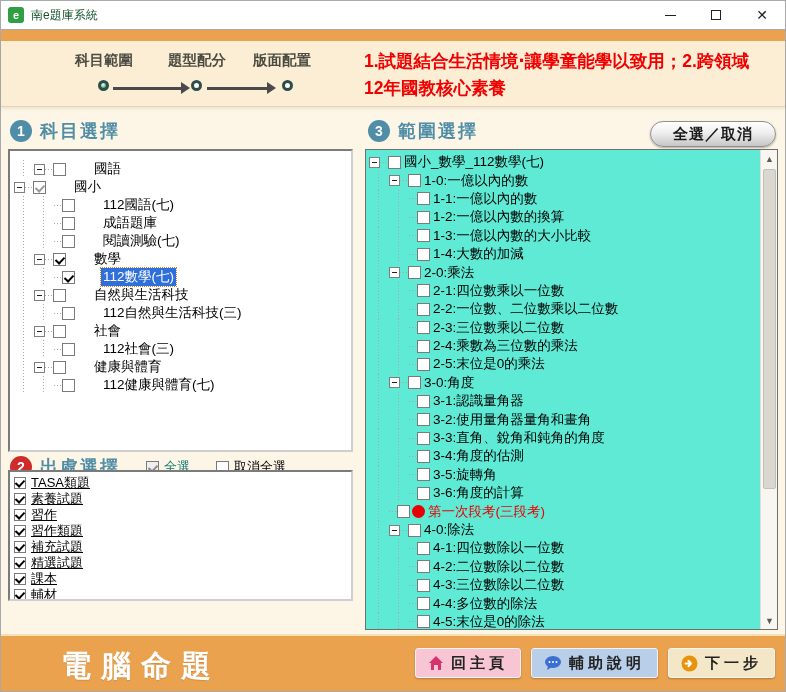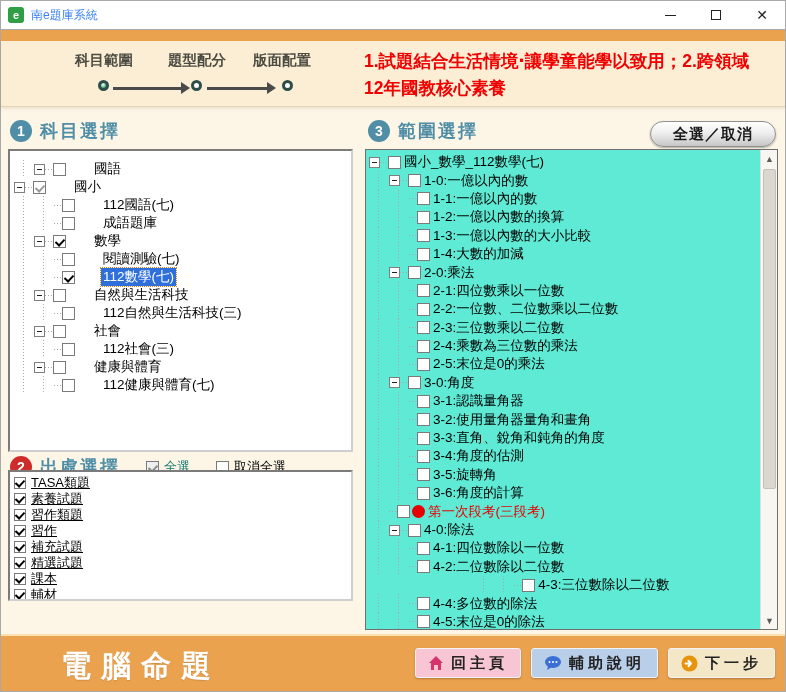--- a/index.html
+++ b/index.html
@@ -4,21 +4,21 @@
 <style>
   html,body{margin:0;padding:0;background:#d8d8d8;}
   *{box-sizing:border-box;font-family:"Liberation Sans","DejaVu Sans",sans-serif;}
   .win{position:relative;width:786px;height:692px;background:#fdf6e7;overflow:hidden;
        box-shadow:inset 0 0 0 1px #a9a9a9;}
   
   .titlebar{position:absolute;left:0;top:0;width:786px;height:30px;background:#ffffff;
             display:flex;align-items:center;box-shadow:inset 0 0 0 1px #a9a9a9;}
   .appicon{width:16px;height:16px;margin-left:8px;border-radius:3px;background:#2f9e44;
            color:#fff;font-size:11px;font-weight:bold;display:flex;align-items:center;justify-content:center;}
-  .apptitle{margin-left:7px;font-size:12px;color:#3b82f6;}
+  .apptitle{margin-left:7px;font-size:12px;color:#14532d;}
   .winctrls{position:absolute;right:1px;top:1px;height:28px;display:flex;}
   .wbtn{width:46px;height:28px;display:flex;align-items:center;justify-content:center;color:#222;}
   .glyph-min{width:11px;height:1px;background:#222;display:block;}
   .glyph-max{width:10px;height:10px;border:1px solid #222;display:block;}
   .glyph-close{font-size:14px;line-height:1;color:#222;}
   
   .orangestrip{position:absolute;left:1px;top:30px;width:784px;height:11px;background:#eba24f;}
   .headstrip{position:absolute;left:1px;top:41px;width:784px;height:66px;background:#fbeed4;
              border-bottom:1px solid #e3d3b5;box-shadow:0 2px 3px rgba(120,100,60,.12);overflow:hidden;}
   .steplabel{position:absolute;top:10px;font-size:14.5px;font-weight:bold;color:#4b4b42;white-space:nowrap;}
@@ -159,31 +159,31 @@
         </div>
         <div class="trow" style="height: 18px;">
           <span class="guide"></span>
           <span class="guide"></span>
           <span class="stub"></span>
           <span class="cb"></span>
           <span class="tlabel" style="margin-left: 26px;">成語題庫</span>
         </div>
         <div class="trow" style="height: 18px;">
           <span class="guide"></span>
+          <span class="guide"></span>
+          <span class="stub"></span>
+          <span class="cb"></span>
+          <span class="tlabel" style="margin-left: 26px;">閱讀測驗(七)</span>
+        </div>
+        <div class="trow" style="height: 18px;">
+          <span class="guide"></span>
           <span class="expander"></span>
           <span class="stub"></span>
           <span class="cb on"></span>
           <span class="tlabel" style="margin-left: 26px;">數學</span>
-        </div>
-        <div class="trow" style="height: 18px;">
-          <span class="guide"></span>
-          <span class="guide"></span>
-          <span class="stub"></span>
-          <span class="cb"></span>
-          <span class="tlabel" style="margin-left: 26px;">閱讀測驗(七)</span>
         </div>
         <div class="trow" style="height: 18px;">
           <span class="guide"></span>
           <span class="guide"></span>
           <span class="stub"></span>
           <span class="cb on"></span>
           <span class="tlabel sel" style="margin-left: 26px;">112數學(七)</span>
         </div>
         <div class="trow" style="height: 18px;">
           <span class="guide"></span>
@@ -248,25 +248,25 @@
         <div class="srow">
           <span class="cb on"></span>
           <span class="slabel">TASA類題</span>
         </div>
         <div class="srow">
           <span class="cb on"></span>
           <span class="slabel">素養試題</span>
         </div>
         <div class="srow">
           <span class="cb on"></span>
+          <span class="slabel">習作</span>
+        </div>
+        <div class="srow">
+          <span class="cb on"></span>
           <span class="slabel">習作類題</span>
-        </div>
-        <div class="srow">
-          <span class="cb on"></span>
-          <span class="slabel">習作</span>
         </div>
         <div class="srow">
           <span class="cb on"></span>
           <span class="slabel">補充試題</span>
         </div>
         <div class="srow">
           <span class="cb on"></span>
           <span class="slabel">精選試題</span>
         </div>
         <div class="srow">
@@ -441,21 +441,21 @@
           <span class="cb"></span>
           <span class="tlabel" style="margin-left: 1px;">4-1:四位數除以一位數</span>
         </div>
         <div class="trow" style="height: 18.4px;">
           <span class="guide"></span>
           <span class="guide"></span>
           <span class="stub"></span>
           <span class="cb"></span>
           <span class="tlabel" style="margin-left: 1px;">4-2:二位數除以二位數</span>
         </div>
-        <div class="trow" style="height: 18.4px; justify-content: center;">
+        <div class="trow" style="height: 18.4px;">
           <span class="guide"></span>
           <span class="guide"></span>
           <span class="stub"></span>
           <span class="cb"></span>
           <span class="tlabel" style="margin-left: 1px;">4-3:三位數除以二位數</span>
         </div>
         <div class="trow" style="height: 18.4px;">
           <span class="guide"></span>
           <span class="guide"></span>
           <span class="stub"></span>

